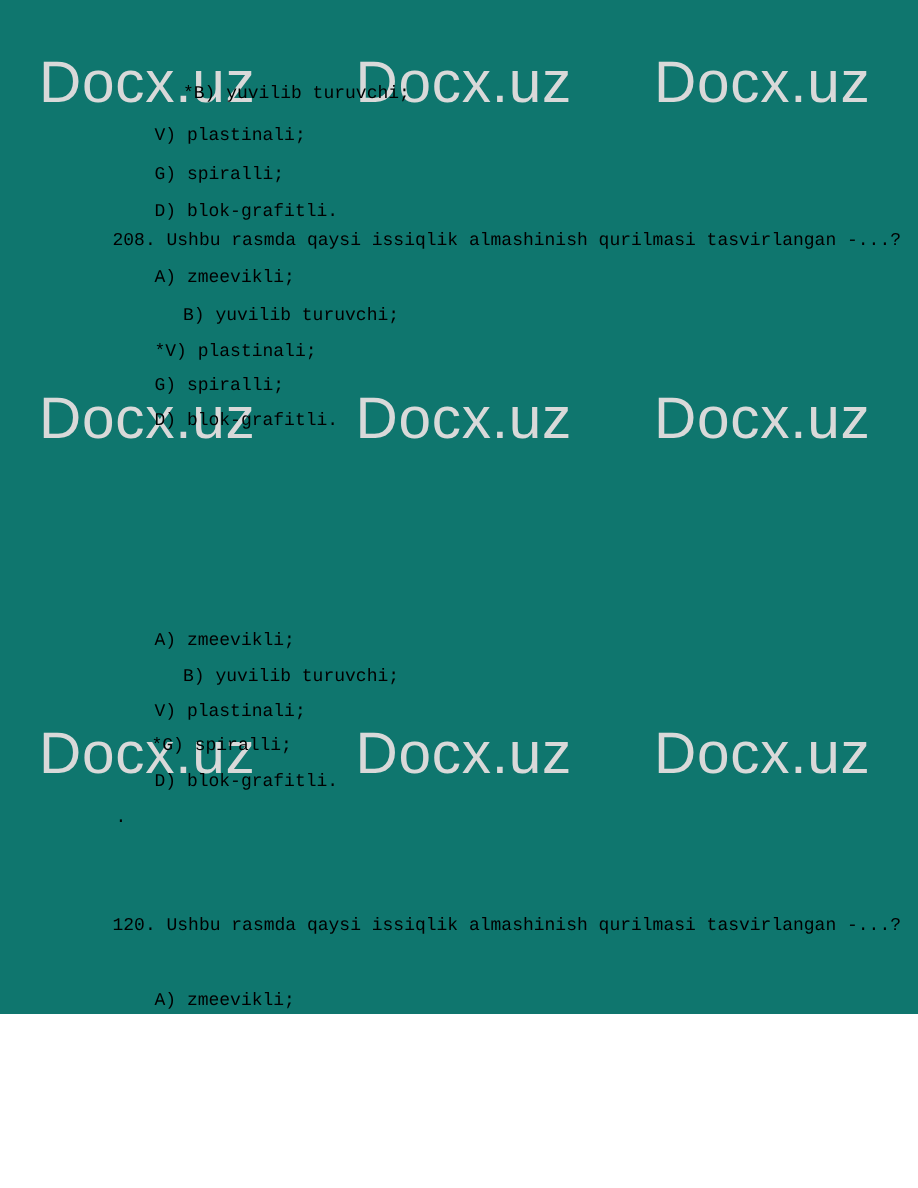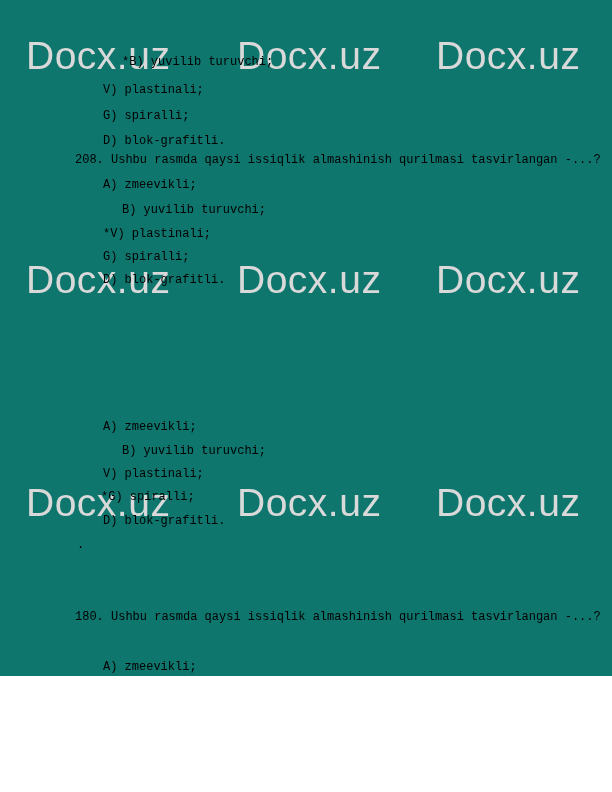--- a/index.html
+++ b/index.html
@@ -69,18 +69,18 @@
   <div class="line" style="left:103px; top:250px;">G) spiralli;</div>
   <div class="line" style="left:103px; top:273px;">D) blok-grafitli.</div>
 
   <div class="line" style="left:103px; top:420px;">A) zmeevikli;</div>
   <div class="line" style="left:122px; top:444px;">B) yuvilib turuvchi;</div>
   <div class="line" style="left:103px; top:467px;">V) plastinali;</div>
   <div class="line" style="left:101px; top:490px;">*G) spiralli;</div>
   <div class="line" style="left:103px; top:514px;">D) blok-grafitli.</div>
   <div class="line" style="left:77px;  top:538px;">.</div>
 
-  <div class="line" style="left:75px;  top:610px;">180. Ushbu rasmda qaysi issiqlik almashinish qurilmasi tasvirlangan -...?</div>
+  <div class="line" style="left:75px;  top:610px;">120. Ushbu rasmda qaysi issiqlik almashinish qurilmasi tasvirlangan -...?</div>
   <div class="line" style="left:103px; top:660px;">A) zmeevikli;</div>
   <div class="line" style="left:122px; top:685px;">B) yuvilib turuvchi;</div>
   <div class="line" style="left:103px; top:709px;">V) plastinali;</div>
 
 </div>
 
 </body></html>

